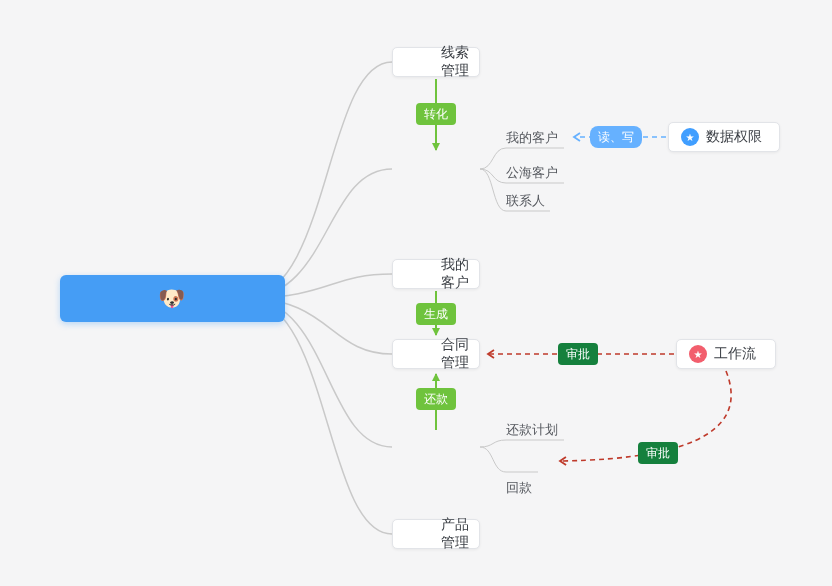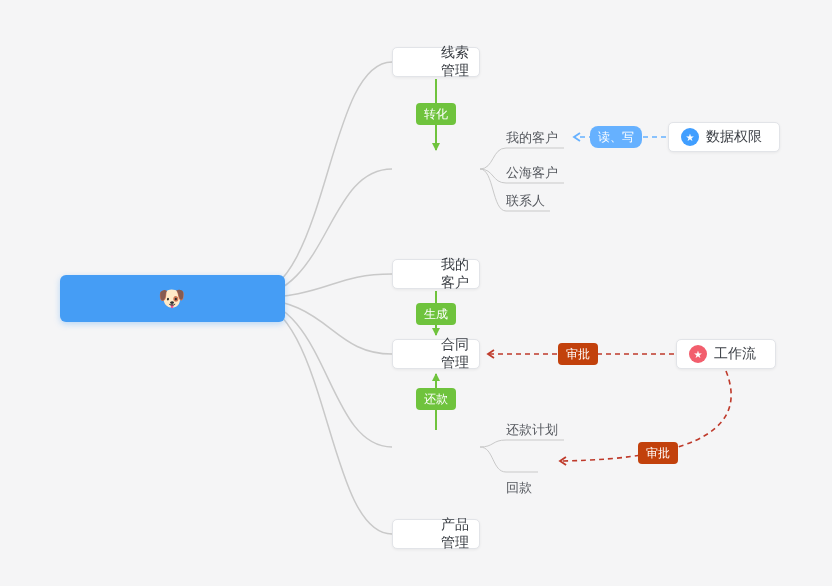--- a/index.html
+++ b/index.html
@@ -17,21 +17,21 @@
   .root-node { position:absolute; left:60px; top:275px; width:225px; height:47px;
                background:#459df5; color:#fff; font-size:20px; border-radius:6px;
                display:flex; align-items:center; justify-content:center; gap:9px;
                box-shadow:0 2px 6px rgba(69,157,245,.35); }
   .root-node .emoji { font-size:22px; line-height:1; }
 
   .badge { position:absolute; height:22px; line-height:22px; padding:0 8px; border-radius:4px;
            color:#fff; font-size:12px; text-align:center; white-space:nowrap; }
   .badge.green { background:#6fc33d; }
   .badge.blue  { background:#66b1ff;border-radius:8px; }
-  .badge.red   { background:#c2410c; }
+  .badge.red   { background:#15803d; }
 
   .sub-label { position:absolute; font-size:13px; color:#55585e; height:18px; line-height:18px;
                white-space:nowrap; }
 
   .icon-circle { width:18px; height:18px; border-radius:50%; display:flex; align-items:center;
                  justify-content:center; color:#fff; font-size:10px; margin-right:7px; flex:none; }
   .icon-circle.blue-bg { background:#409eff; }
   .icon-circle.red-bg  { background:#f25e6d; }
 </style>
 </head>

